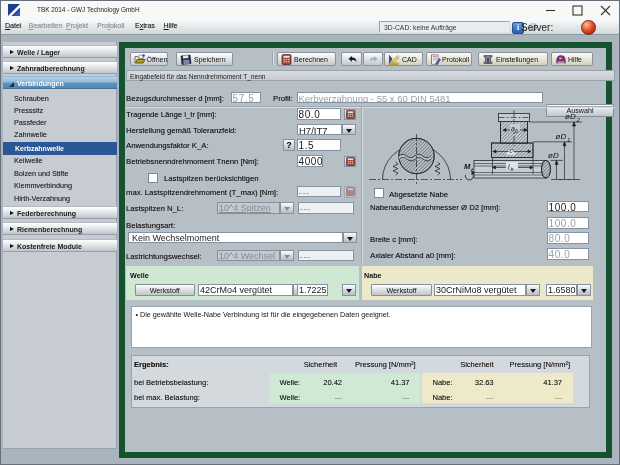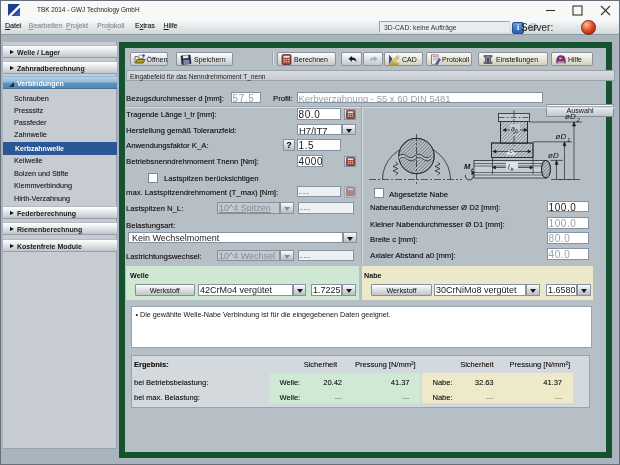--- a/index.html
+++ b/index.html
@@ -282,21 +282,20 @@
     <div class="abs arrbtn" style="left:218px;top:183.5px"></div>
     <div class="abs lbl" style="left:1px;top:203.5px">Lastrichtungswechsel:</div>
     <div class="abs combo sm dis" style="left:92px;top:201.5px;width:63px">10^4 Wechsel</div>
     <div class="abs arrbtn dis" style="left:155px;top:201.5px"></div>
     <div class="abs inp dis" style="left:173px;top:201.5px;width:56px;background:#eef1f3">---</div>
 
     <div class="abs chk" style="left:248.5px;top:140px"></div>
     <div class="abs lbl" style="left:264px;top:141.5px">Abgesetzte Nabe</div>
     <div class="abs lbl" style="left:245px;top:155px">Nabenaußendurchmesser Ø D2 [mm]:</div>
     <div class="abs inp" style="left:422px;top:152.5px;width:42px">100.0</div>
-    <div class="abs lbl" style="left:245px;top:171.5px">Kleiner Nabendurchmesser Ø D1 [mm]:</div>
     <div class="abs inp dis" style="left:422px;top:169px;width:42px">100.0</div>
     <div class="abs lbl" style="left:245px;top:186.5px">Breite c [mm]:</div>
     <div class="abs inp dis" style="left:422px;top:184px;width:42px">80.0</div>
     <div class="abs lbl" style="left:245px;top:202.5px">Axialer Abstand a0 [mm]:</div>
     <div class="abs inp dis" style="left:422px;top:200px;width:42px">40.0</div>
 
     <svg class="abs" style="left:241px;top:55px" width="252" height="125" viewBox="360 97 252 125">
       <defs>
         <pattern id="hatch" width="2.4" height="2.4" patternUnits="userSpaceOnUse" patternTransform="rotate(45)">
           <line x1="0" y1="0" x2="0" y2="2.4" stroke="#30353b" stroke-width="0.75"></line>
@@ -375,21 +374,21 @@
         <text x="542" y="152" font-size="8" font-style="italic">øD</text>
       </g>
     </svg>
 
     <div class="abs" id="wpanel"></div>
     <div class="abs" id="npanel"></div>
     <div class="abs ptitle" style="left:5px;top:222.5px">Welle</div>
     <div class="abs wbtn" style="left:9.5px;top:236px;width:60.5px;height:12px;line-height:11px">Werkstoff</div>
     <div class="abs combo sm" style="left:73px;top:236px;width:95px">42CrMo4 vergütet</div>
     <div class="abs arrbtn" style="left:168px;top:236px;width:13px"></div>
-    <div class="abs combo sm" style="left:186px;top:236px;width:31px">1.7225</div>
+    <div class="abs combo sm" style="left:172px;top:236px;width:31px">1.7225</div>
     <div class="abs arrbtn" style="left:217px;top:236px;width:14px"></div>
     <div class="abs ptitle" style="left:239px;top:222.5px">Nabe</div>
     <div class="abs wbtn" style="left:246px;top:236px;width:61px;height:12px;line-height:11px">Werkstoff</div>
     <div class="abs combo sm" style="left:309px;top:236px;width:92px">30CrNiMo8 vergütet</div>
     <div class="abs arrbtn" style="left:401px;top:236px;width:14px"></div>
     <div class="abs combo sm" style="left:421px;top:236px;width:31px">1.6580</div>
     <div class="abs arrbtn" style="left:452px;top:236px;width:14px"></div>
 
     <div class="abs" id="msg">
         <div style="padding:3px 0 0 4px">• Die gewählte Welle-Nabe Verbindung ist für die eingegebenen Daten geeignet.</div>

